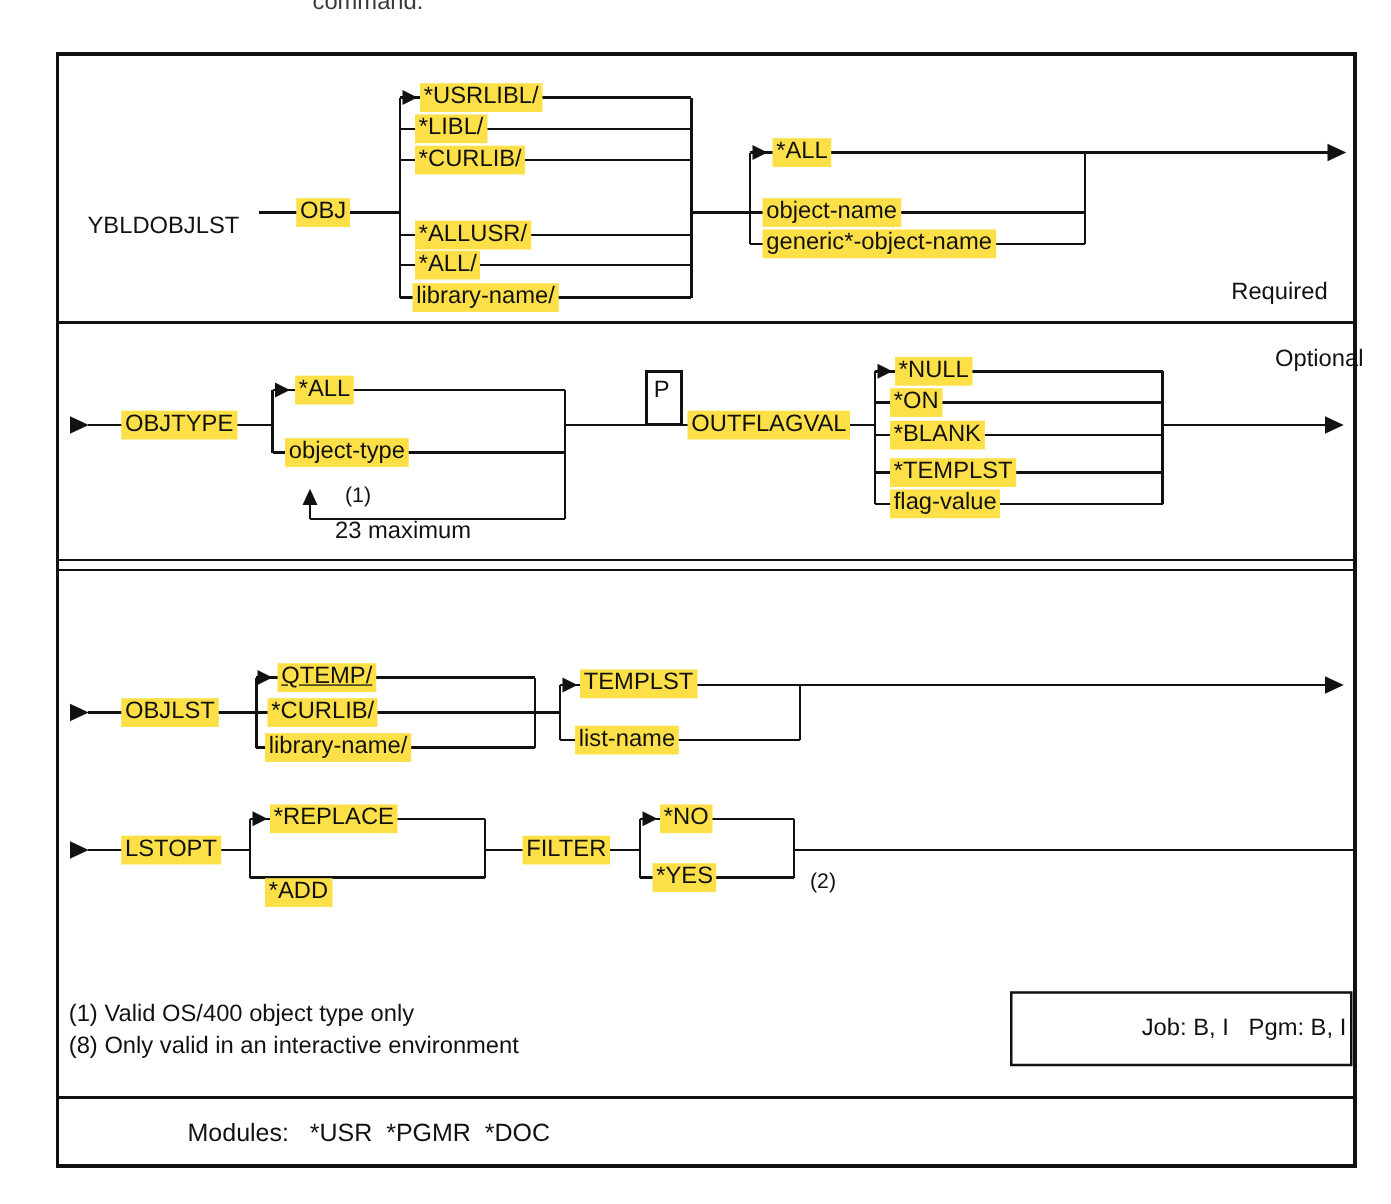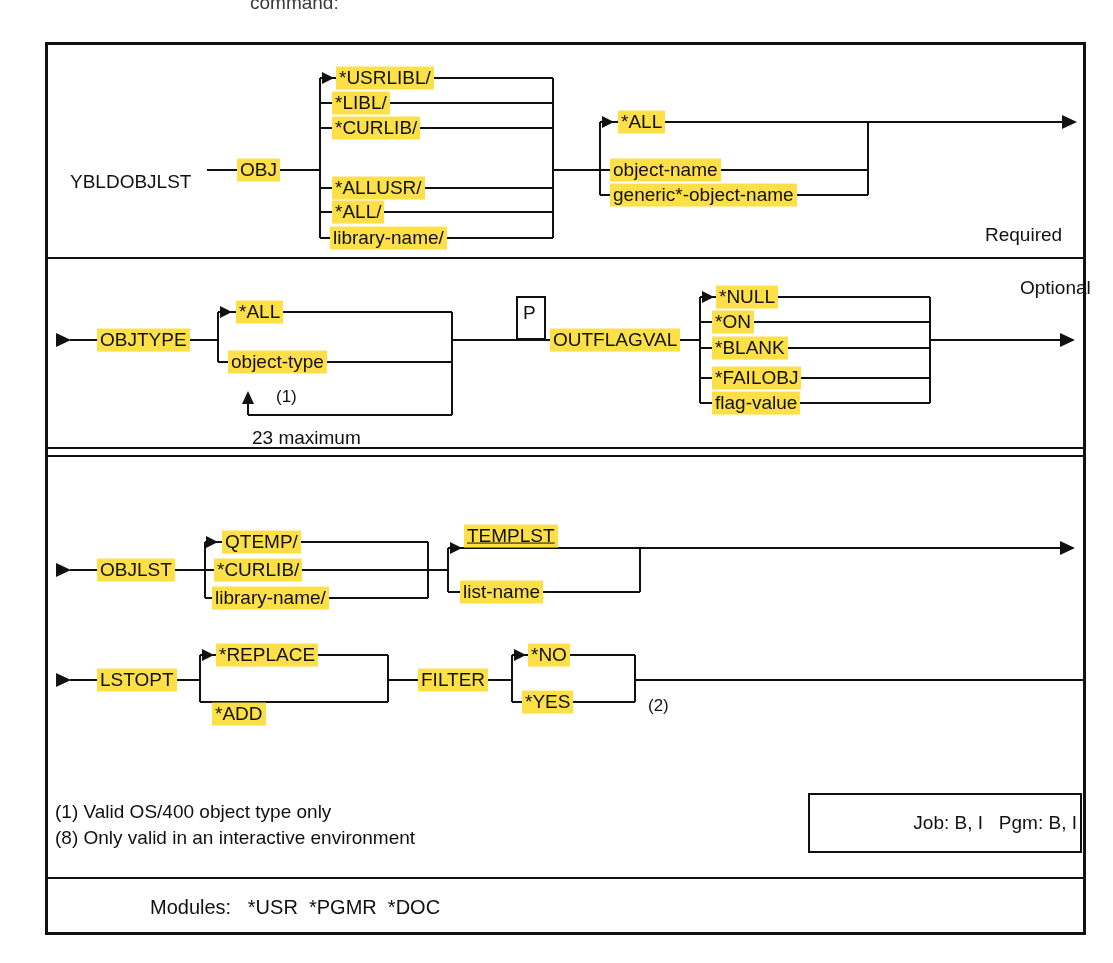--- a/index.html
+++ b/index.html
@@ -128,35 +128,35 @@
   <span class="lbl" style="left:330px;top:238px;">library-name/</span>
   <span class="lbl" style="left:618px;top:122px;">*ALL</span>
   <span class="lbl" style="left:610px;top:170px;">object-name</span>
   <span class="lbl" style="left:610px;top:195px;">generic*-object-name</span>
   <span class="lbl nobg" style="left:985px;top:235px;">Required</span>
 
   <span class="lbl" style="left:97px;top:340px;">OBJTYPE</span>
   <span class="lbl" style="left:236px;top:312px;">*ALL</span>
   <span class="lbl" style="left:228px;top:362px;">object-type</span>
   <span class="lbl nobg small" style="left:276px;top:397px;">(1)</span>
-  <span class="lbl nobg" style="left:252px;top:426px;margin-top:12px;">23 maximum</span>
+  <span class="lbl nobg" style="left:268px;top:426px;">23 maximum</span>
   <span class="lbl nobg" style="left:523px;top:313px;">P</span>
   <span class="lbl" style="left:550px;top:340px;">OUTFLAGVAL</span>
   <span class="lbl" style="left:716px;top:297px;">*NULL</span>
   <span class="lbl" style="left:712px;top:322px;">*ON</span>
   <span class="lbl" style="left:712px;top:348px;">*BLANK</span>
-  <span class="lbl" style="left:712px;top:378px;">*FAILOBJ</span>
+  <span class="lbl" style="left:712px;top:378px;">*TEMPLST</span>
   <span class="lbl" style="left:712px;top:403px;">flag-value</span>
   <span class="lbl nobg" style="left:972px;top:288px;margin-left:48px;">Optional</span>
 
   <span class="lbl" style="left:97px;top:570px;">OBJLST</span>
-  <span class="lbl" style="left:222px;top:542px;">QTEMP/</span>
+  <span class="lbl" style="left:222px;top:542px;text-decoration:underline;">QTEMP/</span>
   <span class="lbl" style="left:214px;top:570px;">*CURLIB/</span>
   <span class="lbl" style="left:212px;top:598px;">library-name/</span>
-  <span class="lbl" style="left:464px;top:536px;text-decoration:underline;">TEMPLST</span>
+  <span class="lbl" style="left:464px;top:547px;">TEMPLST</span>
   <span class="lbl" style="left:460px;top:592px;">list-name</span>
   <span class="lbl" style="left:97px;top:680px;">LSTOPT</span>
   <span class="lbl" style="left:216px;top:655px;">*REPLACE</span>
   <span class="lbl" style="left:212px;top:702px;margin-top:12px;">*ADD</span>
   <span class="lbl" style="left:418px;top:680px;">FILTER</span>
   <span class="lbl" style="left:528px;top:655px;">*NO</span>
   <span class="lbl" style="left:522px;top:702px;">*YES</span>
   <span class="lbl nobg small" style="left:648px;top:706px;">(2)</span>
 
   <span class="lbl nobg" style="left:55px;top:812px;">(1) Valid OS/400 object type only</span>

